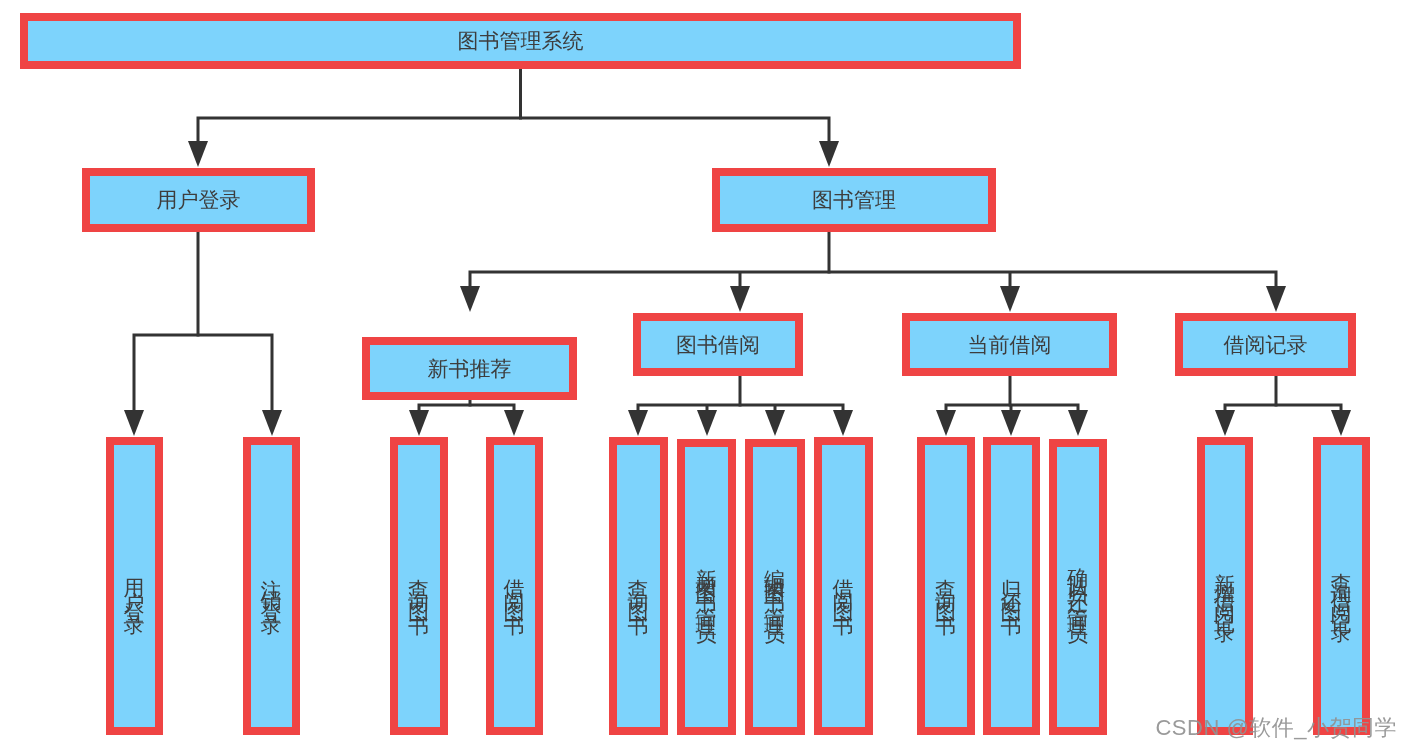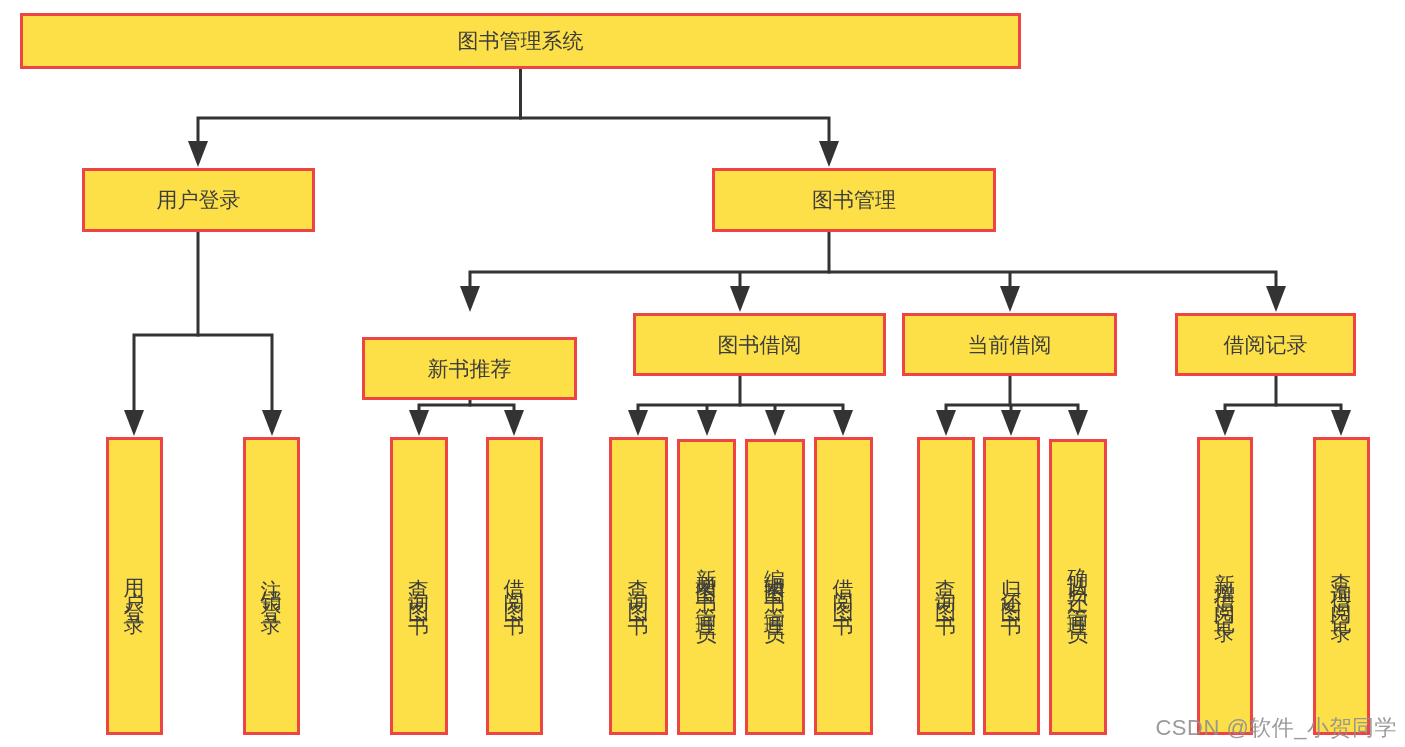--- a/index.html
+++ b/index.html
@@ -7,22 +7,22 @@
     position:relative;
     width:1405px;height:747px;
     background:#ffffff;
     font-family:"Liberation Sans",sans-serif;
     overflow:hidden;
   }
   #connectors{position:absolute;left:0;top:0;z-index:1;}
   .box{
     position:absolute;
     box-sizing:border-box;
-    background:#fde047;
-    border:3px solid #ef4444;
+    background:#7dd3fc;
+    border:8px solid #ef4444;
     display:flex;
     align-items:center;
     justify-content:center;
     color:#3d3d3d;
     font-size:21px;
     z-index:2;
     white-space:nowrap;
   }
   .leaf{
     writing-mode:vertical-rl;
@@ -95,21 +95,21 @@
       <polygon points="1331,410 1351,410 1341,436"></polygon>
     </g>
   </svg>
 
   <div class="box" style="left:20px;top:13px;width:1001px;height:56px;">图书管理系统</div>
 
   <div class="box" style="left:82px;top:168px;width:233px;height:64px;">用户登录</div>
   <div class="box" style="left:712px;top:168px;width:284px;height:64px;text-align:right;">图书管理</div>
 
   <div class="box" style="left:362px;top:313px;width:215px;height:63px;margin-top:24px;">新书推荐</div>
-  <div class="box" style="left:633px;top:313px;width:253px;height:63px;">图书借阅</div>
+  <div class="box" style="left:633px;top:313px;width:170px;height:63px;">图书借阅</div>
   <div class="box" style="left:902px;top:313px;width:215px;height:63px;text-align:right;">当前借阅</div>
   <div class="box" style="left:1175px;top:313px;width:181px;height:63px;">借阅记录</div>
 
   <div class="box leaf" style="left:106px;top:437px;width:57px;height:298px;">用户登录</div>
   <div class="box leaf" style="left:243px;top:437px;width:57px;height:298px;">注销登录</div>
 
   <div class="box leaf" style="left:390px;top:437px;width:58px;height:298px;">查询图书</div>
   <div class="box leaf" style="left:486px;top:437px;width:57px;height:298px;">借阅图书</div>
 
   <div class="box leaf" style="left:609px;top:437px;width:59px;height:298px;">查询图书</div>

